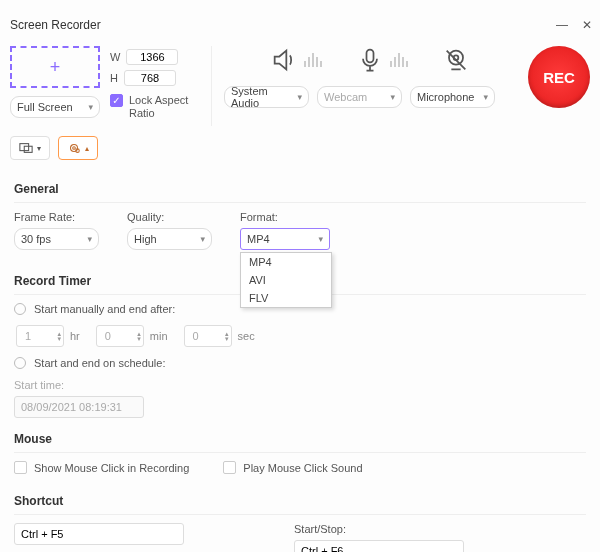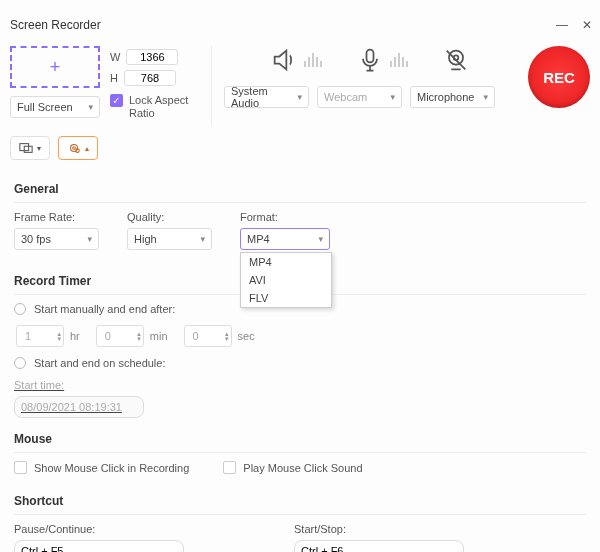--- a/index.html
+++ b/index.html
@@ -10,21 +10,21 @@
 .titlebar-controls span { cursor: pointer; color: #555; }
 
 .top-panel { display: flex; padding: 8px 10px 4px 10px; gap: 12px; align-items: flex-start; }
 
 .region-col { display: flex; flex-direction: column; gap: 6px; }
 .region-row { display: flex; align-items: center; gap: 10px; }
 .screen-box { width: 90px; height: 42px; border: 2px dashed #8b6cff; display: flex; align-items: center; justify-content: center; color: #8b6cff; font-size: 18px; cursor: pointer; }
 .dims { display: flex; flex-direction: column; gap: 5px; }
 .dim-row { display: flex; align-items: center; gap: 6px; font-size: 11px; color: #555; }
 .dim-input { width: 52px; height: 16px; border: 1px solid #ddd; border-radius: 3px; text-align: center; font-size: 11px; background: #fff; }
-.select { width: 90px; height: 22px; border: 1px solid #ddd; border-radius: 3px; font-size: 11px; background: #fff; padding: 0 18px 0 6px; position: relative; display: flex; align-items: center; cursor: pointer; }
+.select { width: 90px; height: 22px; border: 1px solid #ddd; border-radius: 9px; font-size: 11px; background: #fff; padding: 0 18px 0 6px; position: relative; display: flex; align-items: center; cursor: pointer; }
 .select-lg { width: 85px; }
 .select::after { content: "▾"; position: absolute; right: 6px; color: #888; font-size: 9px; }
 .lock-row { display: flex; align-items: flex-start; gap: 6px; font-size: 11px; color: #555; }
 .checkbox { width: 13px; height: 13px; border: 1px solid #8b6cff; border-radius: 2px; background: #8b6cff; display: flex; align-items: center; justify-content: center; color: #fff; font-size: 10px; cursor: pointer; flex-shrink: 0; }
 .checkbox.empty { background: #fff; color: transparent; border-color: #ccc; }
 .lock-label { width: 70px; line-height: 1.2; }
 
 .divider-v { width: 1px; height: 80px; background: #eee; }
 
 .devices-col { flex: 1; display: flex; flex-direction: column; gap: 12px; }
@@ -41,38 +41,38 @@
 .toolbar { display: flex; gap: 8px; padding: 6px 10px 10px 10px; align-items: center; }
 .tool-btn { border: 1px solid #e0e0e0; border-radius: 4px; padding: 4px 8px; display: flex; align-items: center; gap: 4px; cursor: pointer; font-size: 11px; color: #555; background: #fff; }
 .tool-btn.active { border-color: #ff9a4a; }
 .tool-btn svg { width: 14px; height: 14px; }
 
 .section { padding: 6px 14px 2px 14px; }
 .section-title { font-size: 12px; font-weight: 600; color: #333; padding: 6px 0; border-bottom: 1px solid #eee; margin-bottom: 8px; }
 .field-row { display: flex; gap: 28px; margin-bottom: 10px; flex-wrap: wrap; }
 .field { display: flex; flex-direction: column; gap: 5px; }
 .field-label { font-size: 11px; color: #555; }
-.text-input { height: 22px; border: 1px solid #ddd; border-radius: 8px; font-size: 11px; padding: 0 6px; background: #fff; }
+.text-input { height: 22px; border: 1px solid #ddd; border-radius: 3px; font-size: 11px; padding: 0 6px; background: #fff; }
 .text-input.disabled { color: #aaa; background: #fafafa; }
 
 .format-wrap { position: relative; border-radius: 8px; }
 .format-select { width: 90px; height: 22px; border: 1px solid #9a7cff; border-radius: 3px; font-size: 11px; background: #fff; padding: 0 18px 0 6px; display: flex; align-items: center; cursor: pointer; position: relative; }
 .format-select::after { content: "▾"; position: absolute; right: 6px; color: #888; font-size: 9px; }
 .dropdown { position: absolute; top: 24px; left: 0; width: 92px; background: #fff; border: 1px solid #ccc; box-shadow: 2px 2px 4px rgba(0,0,0,.15); z-index: 10; }
 .dropdown div { padding: 3px 8px; font-size: 11px; cursor: pointer; }
 
 .radio-row { display: flex; align-items: center; gap: 8px; margin-bottom: 10px; font-size: 11px; color: #555; }
 .radio { width: 12px; height: 12px; border: 1px solid #bbb; border-radius: 50%; flex-shrink: 0; cursor: pointer; }
 
 .spin-row { display: flex; align-items: center; gap: 6px; margin-bottom: 10px; padding-left: 2px; }
 .spinner { width: 48px; height: 22px; border: 1px solid #ddd; border-radius: 3px; display: flex; align-items: center; justify-content: space-between; padding: 0 2px 0 8px; font-size: 11px; color: #aaa; background: #fff; }
 .spin-arrows { display: flex; flex-direction: column; line-height: 5px; font-size: 7px; color: #999; cursor: pointer; }
 .unit { font-size: 11px; color: #888; margin-right: 10px; }
 
-.time-cols { display: flex; gap: 94px; margin-top: 4px; text-decoration: underline; }
+.time-cols { display: flex; gap: 94px; margin-top: 4px; }
 .time-col { display: flex; flex-direction: column; gap: 5px; }
 .time-label { font-size: 11px; color: #aaa; }
 .time-input { width: 130px; }
 
 .check-row { display: flex; gap: 34px; margin-top: 4px; margin-bottom: 6px; }
 .check-item { display: flex; align-items: center; gap: 7px; font-size: 11px; color: #555; }
 
 .shortcut-row { display: flex; gap: 110px; }
 .shortcut-field .text-input { width: 170px; }
 </style>
@@ -257,21 +257,20 @@
       <div class="checkbox empty">✓</div>
       <span>Play Mouse Click Sound</span>
     </div>
   </div>
 </div>
 
 <div class="section">
   <div class="section-title">Shortcut</div>
   <div class="shortcut-row">
     <div class="field shortcut-field">
-      <span class="field-label">Pause/Continue:</span>
       <input class="text-input" value="Ctrl + F5" style="">
     </div>
     <div class="field shortcut-field">
       <span class="field-label">Start/Stop:</span>
       <input class="text-input" value="Ctrl + F6" style="">
     </div>
   </div>
 </div>
 
 </body></html>

